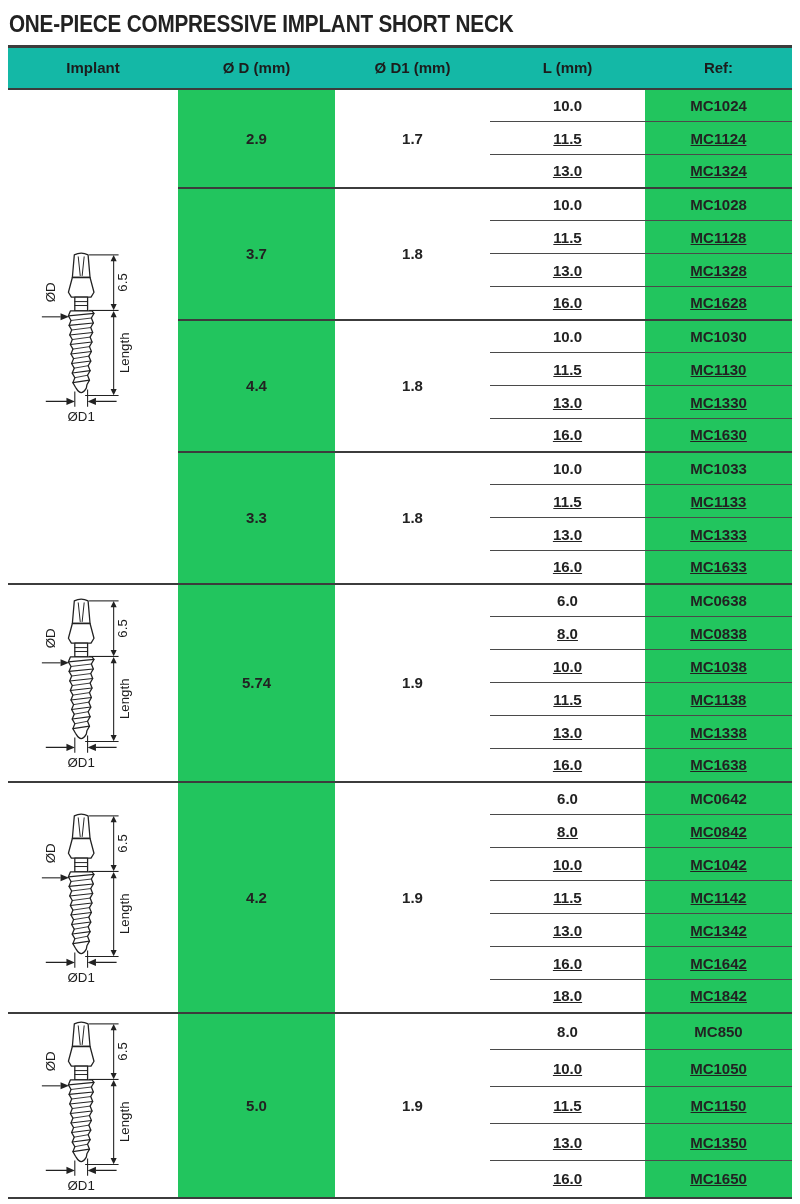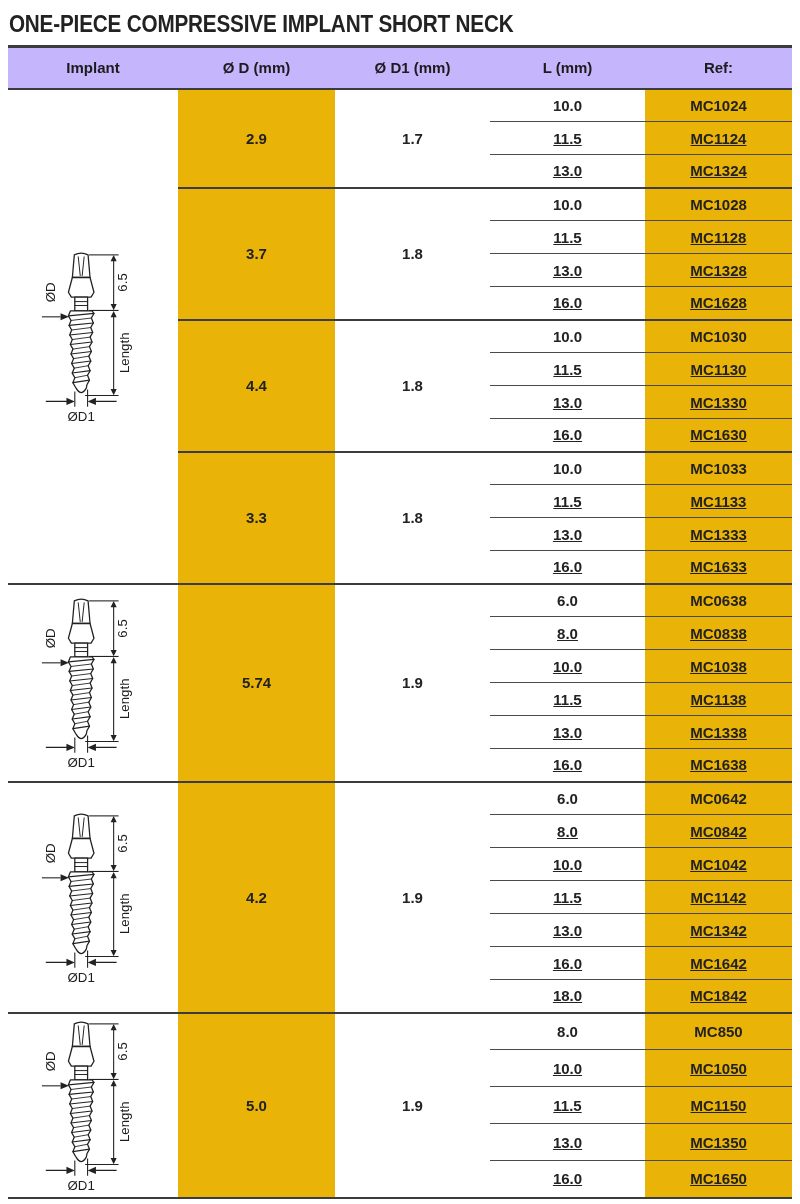--- a/index.html
+++ b/index.html
@@ -23,40 +23,40 @@
     transform: scaleX(0.9);
     transform-origin: left center;
   }
   table.spec {
     width: 784px;
     border-collapse: collapse;
     table-layout: fixed;
     border-bottom: 2px solid #3c3c3c;
   }
   .spec th {
-    background: #c4b5fd;
+    background: #14b8a6;
     border-top: 3px solid #3c3c3c;
     border-bottom: 2px solid #3c3c3c;
     font-size: 15px;
     font-weight: 700;
     color: #1c1c1c;
     height: 42px;
     padding: 8px;
   }
   .spec td {
     text-align: center;
     vertical-align: middle;
     font-size: 15px;
     font-weight: 700;
     color: #222;
     padding: 0;
   }
   .spec tr { height: 33px; }
   .spec tr.tall { height: 37px; }
-  td.c-d, td.c-ref { background: #eab308; }
+  td.c-d, td.c-ref { background: #22c55e; }
   td.c-implant { background: #ffffff; }
   tr.mid td { border-top: 1.5px solid #4a4a4a; text-decoration: underline; }
   tr.gstart td { border-top: 2px solid #3c3c3c; }
   tr.sstart td { border-top: 2px solid #3c3c3c; }
   .implant-slot { width: 100%; display: flex; align-items: center; justify-content: center; }
   .implant-svg { display: block; }
   .implant-svg text {
     font-family: "Liberation Sans", "DejaVu Sans", sans-serif;
     font-size: 13.5px;
     fill: #1d1d1d;

